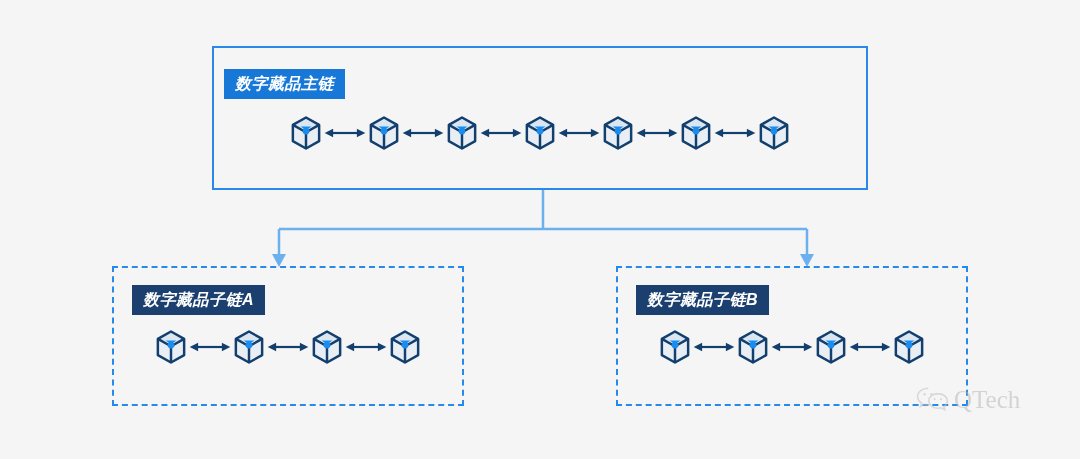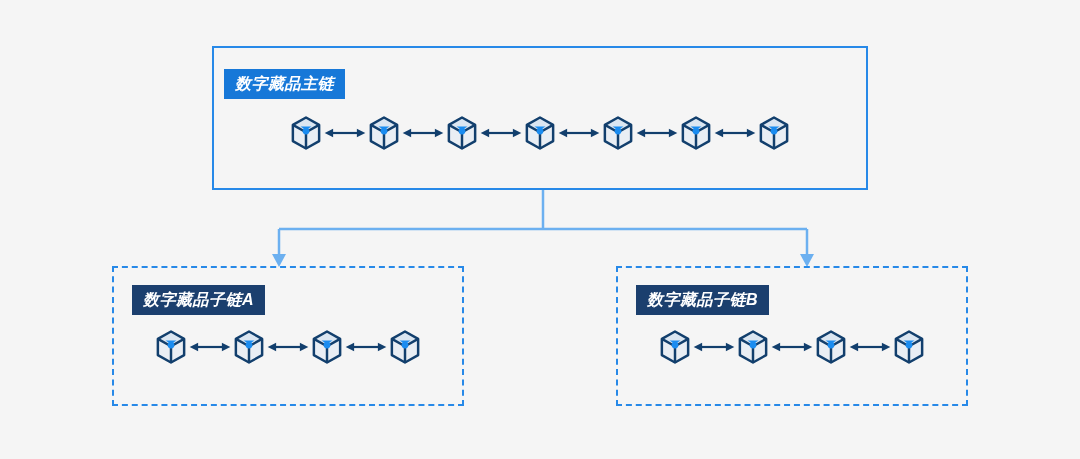--- a/index.html
+++ b/index.html
@@ -389,14 +389,33 @@
             <polygon points="20,2 37,11.5 37,32.5 20,42 3,32.5 3,11.5"></polygon>
             <path d="M3,11.5 L20,21 L37,11.5"></path>
             <path d="M20,21 L20,42"></path>
           </g>
           <path d="M13,13.5 L27,13.5 L20,18.5 Z" fill="#1a8cf0"></path>
           <circle cx="20" cy="19.5" r="4.4" fill="#1a8cf0"></circle>
         </svg>
       </div>
   </div>
 
+  <div id="watermark">
+    <svg width="34" height="28" viewBox="0 0 34 28">
+      <g fill="none" stroke="#c2c2c2" stroke-width="1.6">
+        <path d="M12.2,3.2 C6.3,3.2 1.6,7.0 1.6,11.6 C1.6,14.2 3.1,16.5 5.5,18.0
+                 L4.5,21.4 L8.4,19.4 C9.6,19.7 10.9,19.9 12.2,19.9
+                 C12.6,19.9 13.0,19.9 13.4,19.8"></path>
+        <path d="M22.0,8.6 C16.9,8.6 12.8,11.9 12.8,15.9 C12.8,19.9 16.9,23.2 22.0,23.2
+                 C23.1,23.2 24.2,23.0 25.2,22.8 L28.8,24.6 L27.9,21.5
+                 C30.1,20.2 31.3,18.2 31.3,15.9 C31.3,11.9 27.1,8.6 22.0,8.6 Z"></path>
+      </g>
+      <g fill="#c2c2c2">
+        <circle cx="8.6" cy="9.3" r="1.25"></circle>
+        <circle cx="15.4" cy="9.3" r="1.25"></circle>
+        <circle cx="18.6" cy="14.2" r="1.1"></circle>
+        <circle cx="25.0" cy="14.2" r="1.1"></circle>
+      </g>
+    </svg>
+    <span class="wm-text">QTech</span>
+  </div>
 
 </div>
 
 </body></html>

